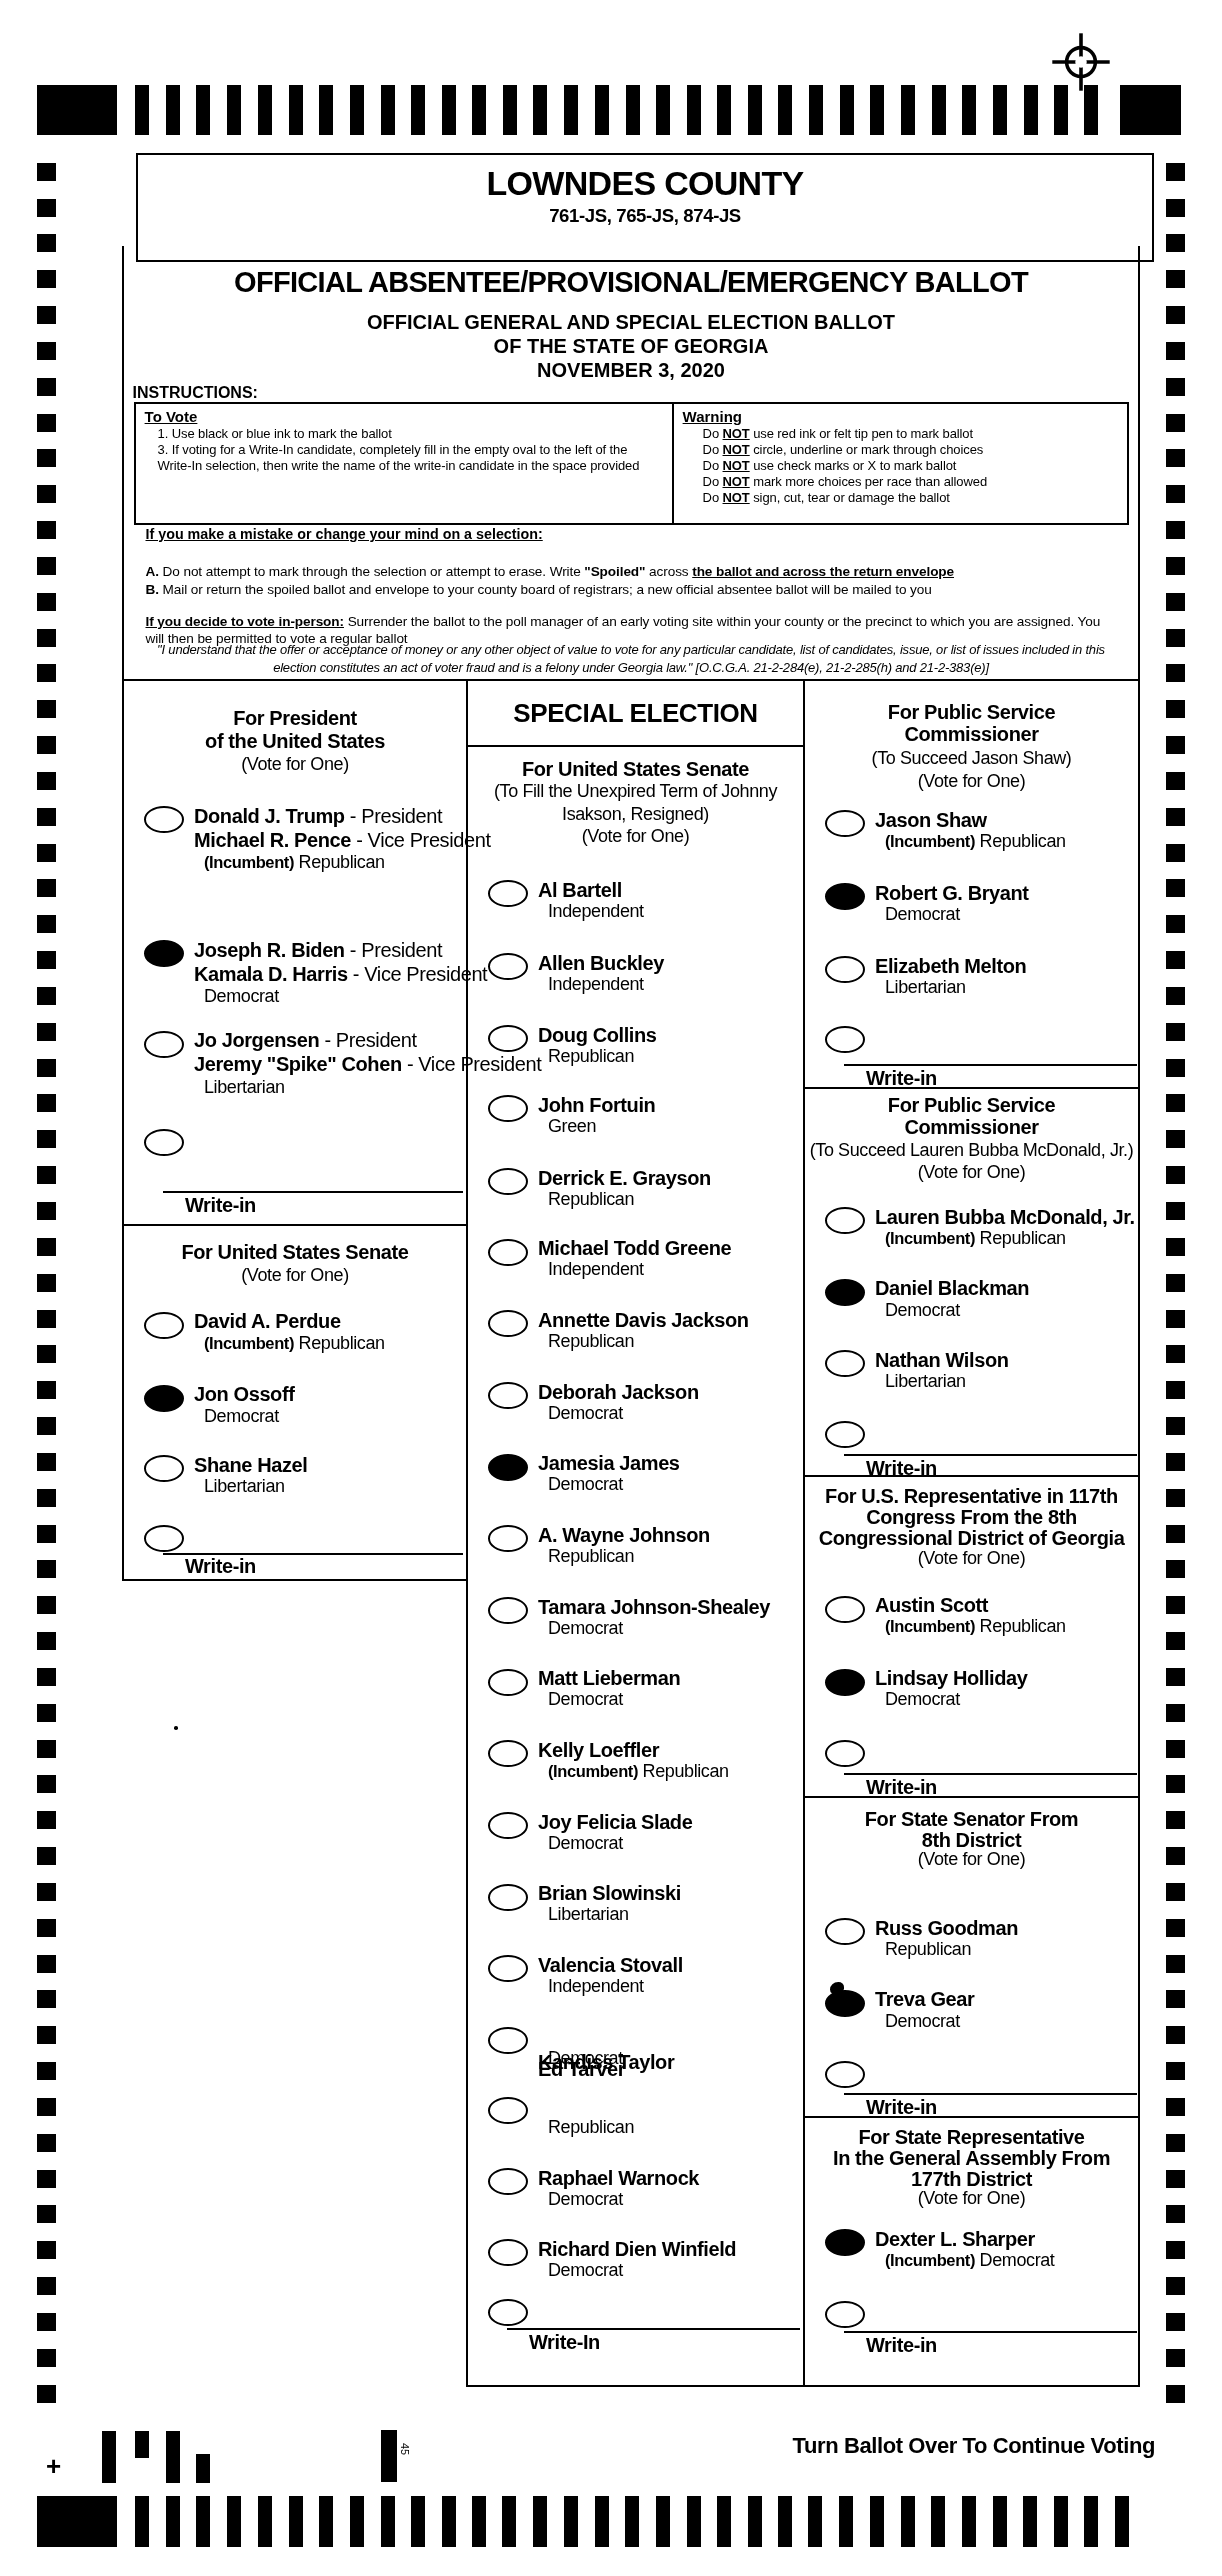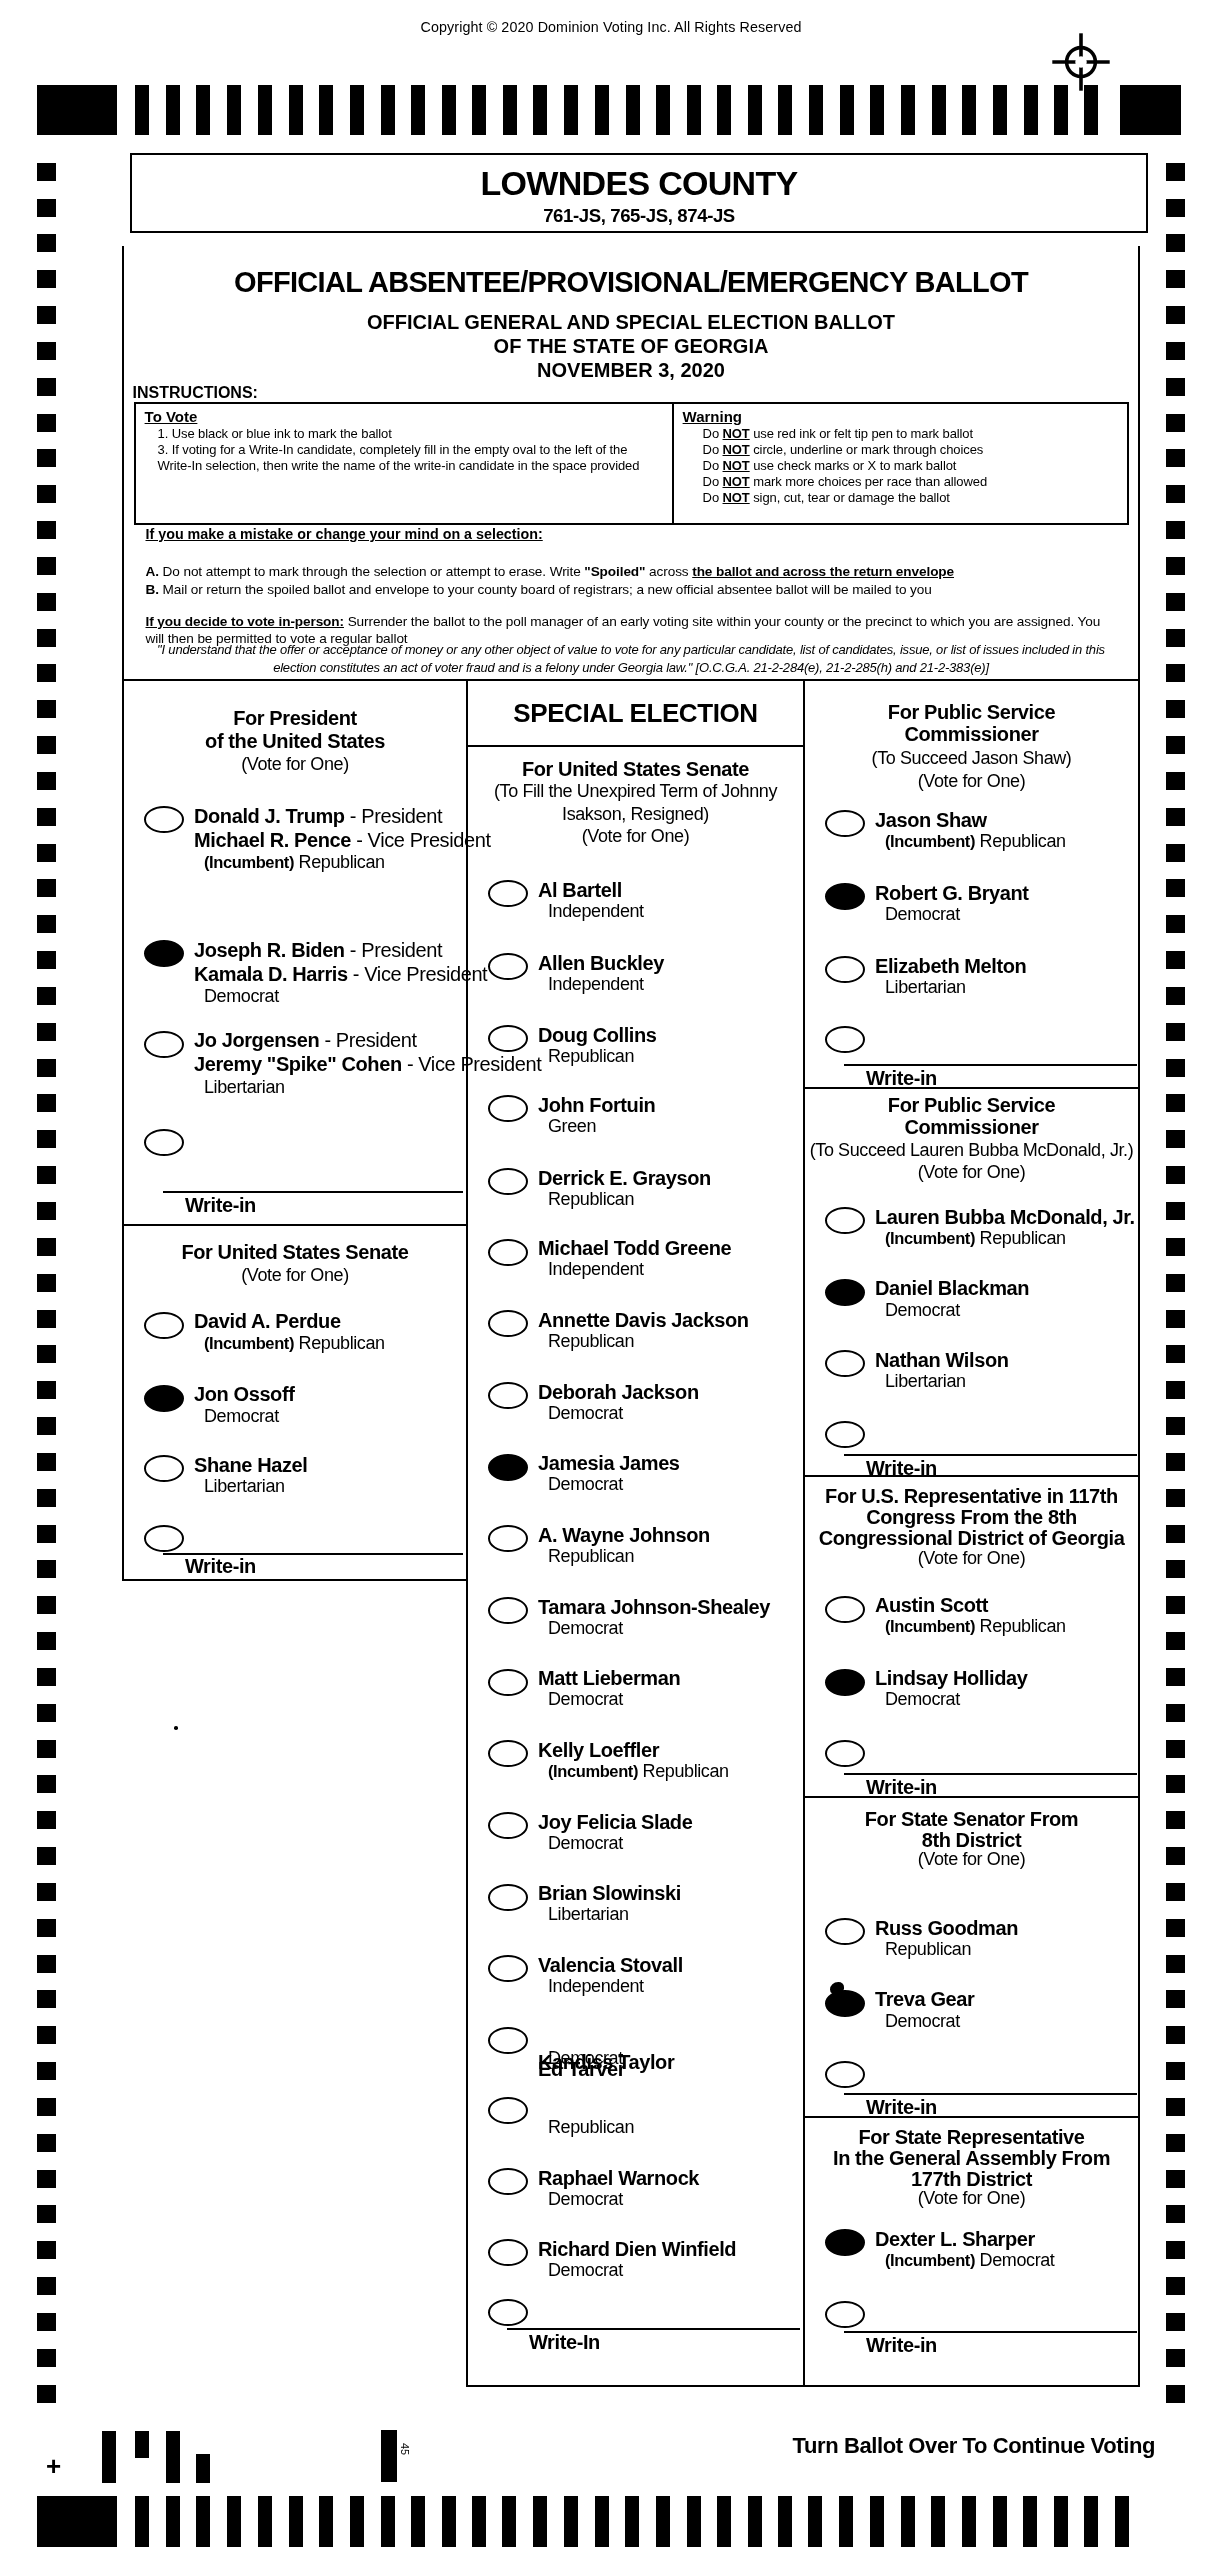--- a/index.html
+++ b/index.html
@@ -2,21 +2,21 @@
 <html style="font-size:11.5px"><head>
 <meta charset="utf-8">
 <style>
   html,body{margin:0;padding:0;background:#fff;}
   .canvas{position:relative;width:1222px;height:2576px;background:#fff;color:#000;
           font-family:"Liberation Sans",sans-serif;overflow:hidden;}
   .abs{position:absolute;}
   .blk{position:absolute;background:#000;}
   
   #copyright{top:18.6px;left:0;width:100%;text-align:center;font-size:14.3px;letter-spacing:0.1px;}
-  #county-box{left:130px;top:153px;width:1018px;height:80px;border:2.2px solid #000;box-sizing:border-box;text-align:center;}
+  #county-box{left:136px;top:153px;width:1018px;height:109px;border:2.2px solid #000;box-sizing:border-box;text-align:center;}
   #county-name{margin-top:8.6px;font-size:34px;font-weight:bold;letter-spacing:-0.7px;}
   #precincts{margin-top:2.9px;font-size:18.6px;font-weight:bold;letter-spacing:-0.4px;}
   #title-box{left:122px;top:246px;width:1018px;height:435px;border-left:2.2px solid #000;border-right:2.2px solid #000;border-bottom:2.2px solid #000;box-sizing:border-box;}
   .tb{position:absolute;left:0;width:100%;text-align:center;font-weight:bold;white-space:nowrap;}
   #tb-title{top:20px;font-size:29px;letter-spacing:-0.7px;}
   #tb-sub1{top:65px;font-size:20px;}
   #tb-sub2{top:89px;font-size:20px;}
   #tb-sub3{top:113px;font-size:20px;}
   #instr-label{position:absolute;left:8.6px;top:138px;font-size:16px;font-weight:bold;}
   #inst-box{position:absolute;left:10px;top:156px;width:995px;height:123px;border:2.9px solid #000;box-sizing:border-box;display:flex;}
@@ -56,21 +56,20 @@
   #turn-text{top:2433px;right:67px;font-size:22px;font-weight:bold;letter-spacing:-0.4px;}
   #plus-mark{left:46px;top:2451px;font-size:26px;font-weight:bold;}
   #sheet-mark{left:399px;top:2443px;font-size:10.8px;writing-mode:vertical-rl;}
   #dot-artifact{left:174px;top:1726px;width:3.6px;height:3.6px;background:#000;border-radius:50%;position:absolute;}
 </style>
 </head>
 <body>
 
 <div class="canvas">
 
-  <div id="copyright" class="abs">Copyright © 2020 Dominion Voting Inc. All Rights Reserved</div>
 
   <svg class="abs" id="crosshair" style="left:1048px;top:29px" width="66" height="66" viewBox="0 0 92 92">
     <line x1="46" y1="6" x2="46" y2="86" stroke="#000" stroke-width="5"></line>
     <line x1="6" y1="46" x2="86" y2="46" stroke="#000" stroke-width="5"></line>
     <circle cx="46" cy="46" r="20" fill="none" stroke="#000" stroke-width="5"></circle>
     <circle cx="46" cy="46" r="8" fill="#fff"></circle>
   </svg>
 
   <div id="marks">
       <div class="blk" style="left: 37px; top: 85px; width: 80px; height: 50px;"></div>

